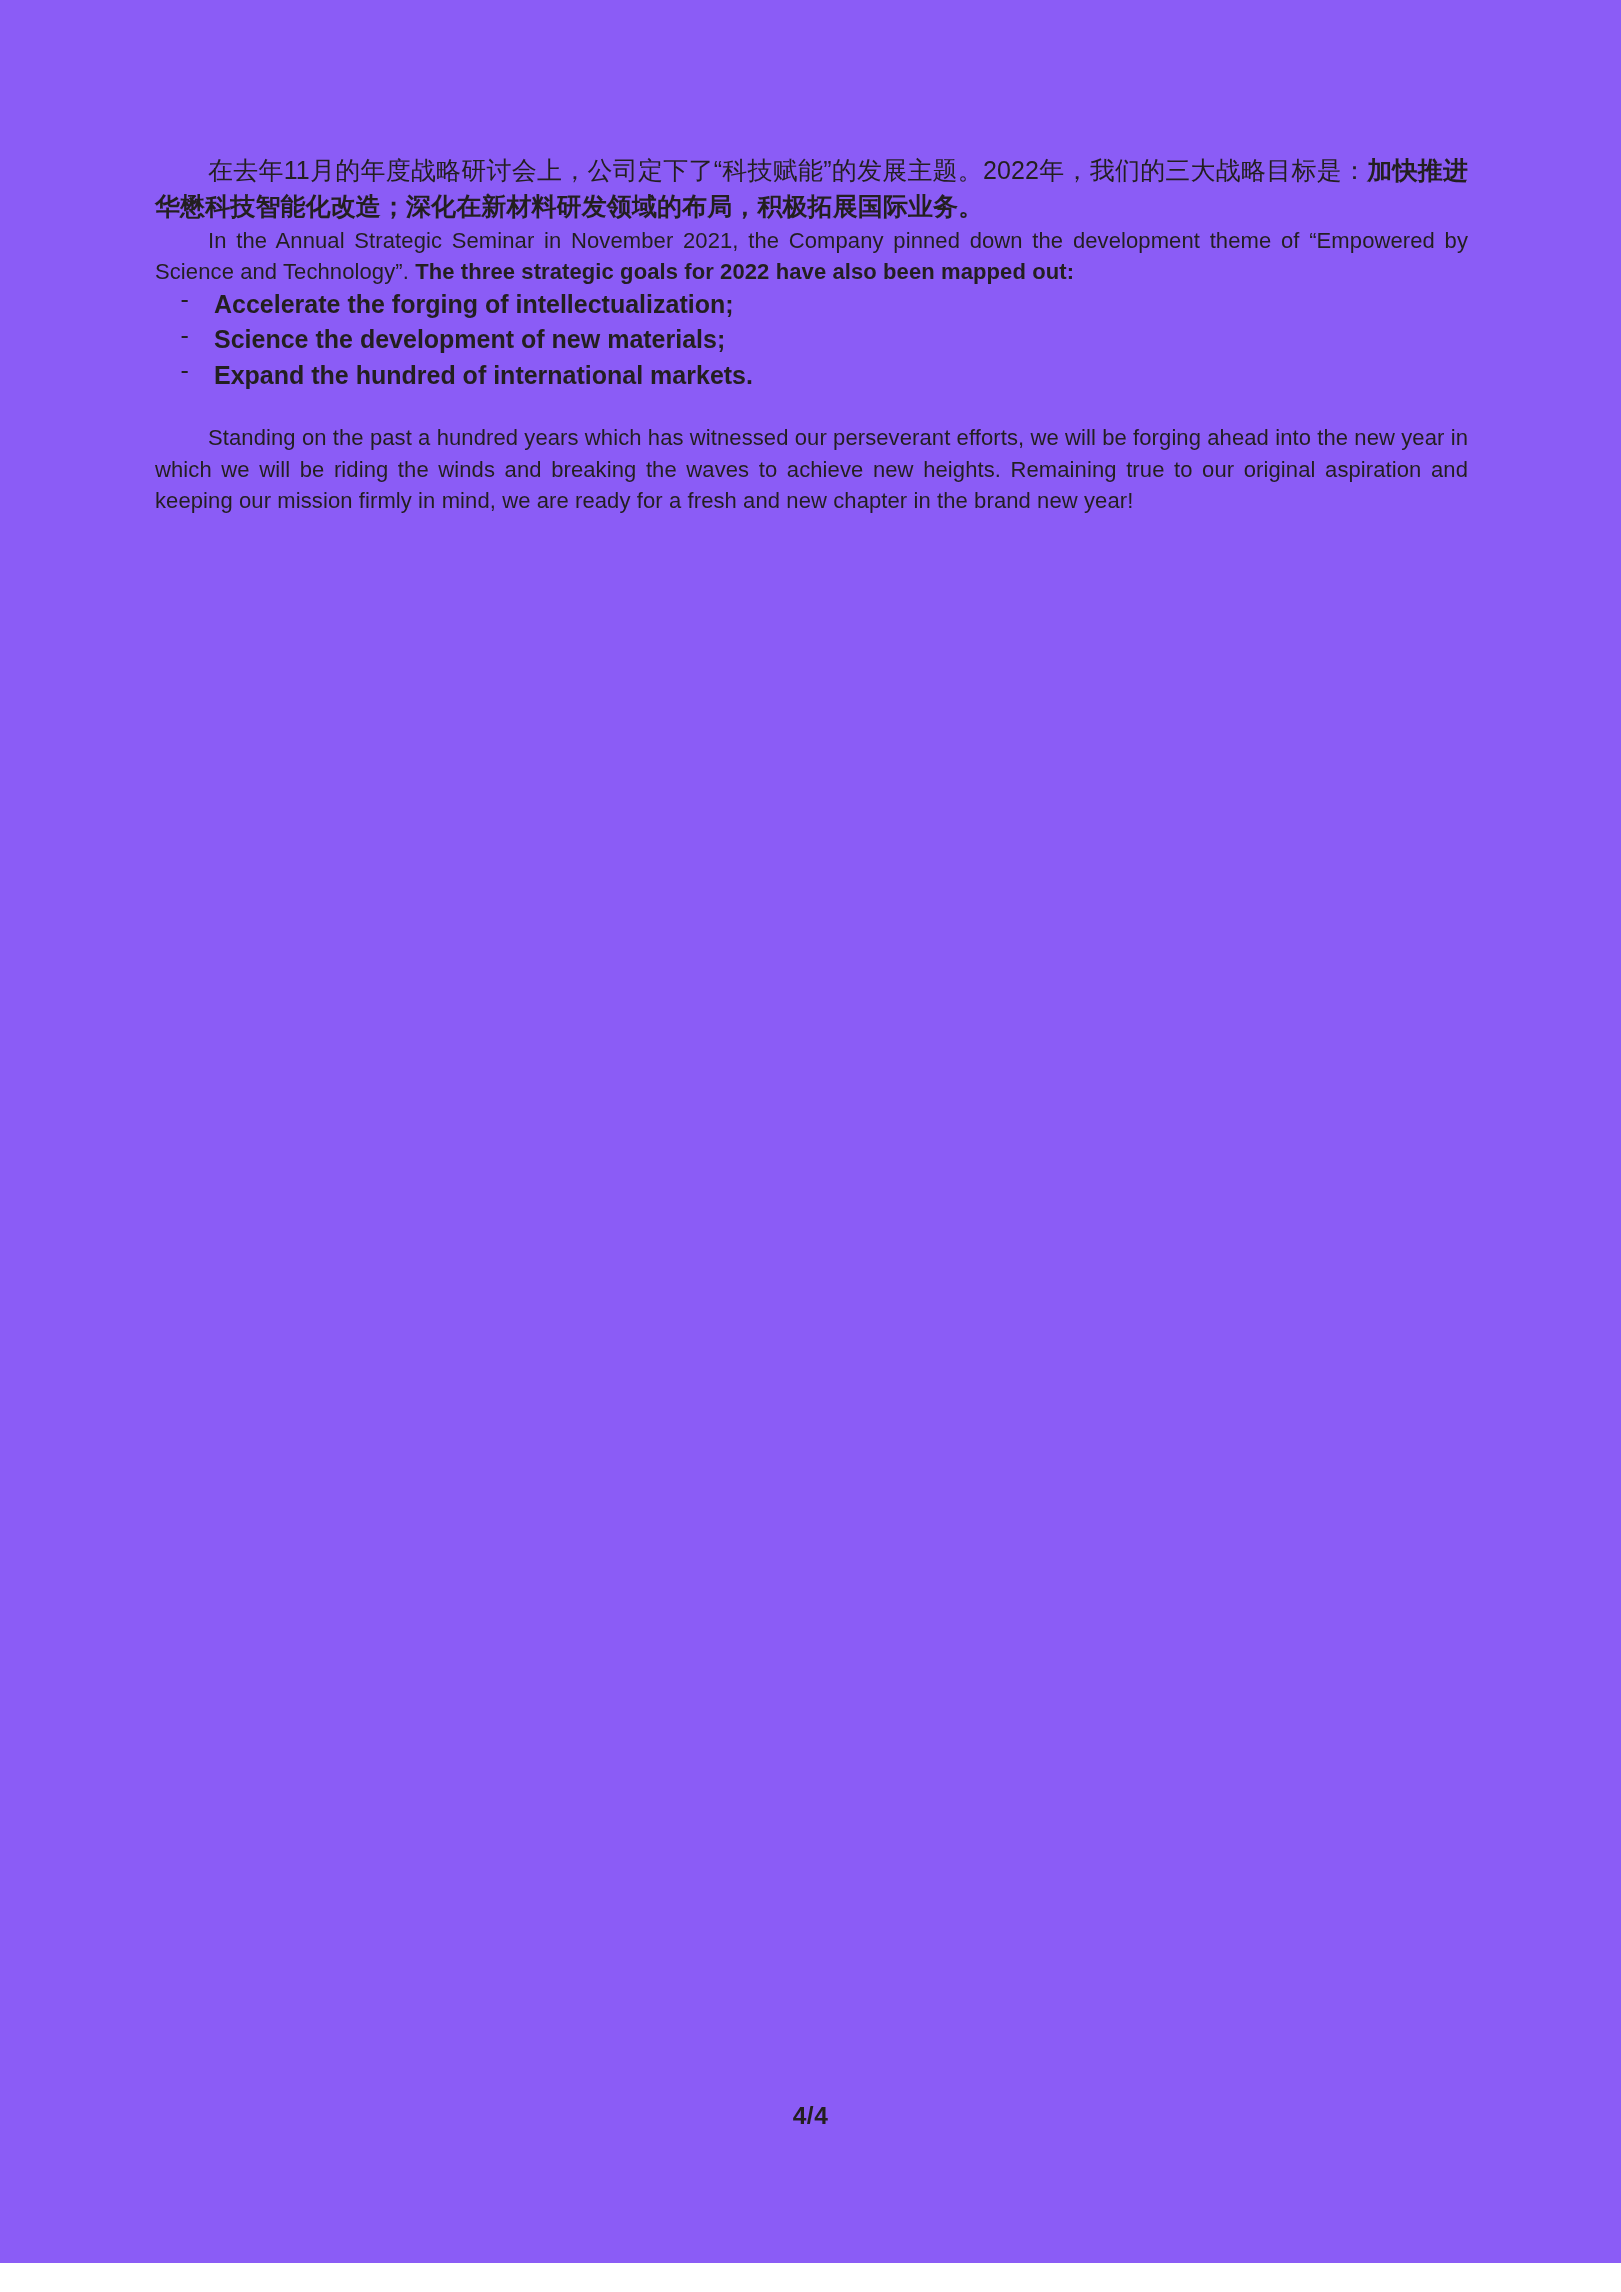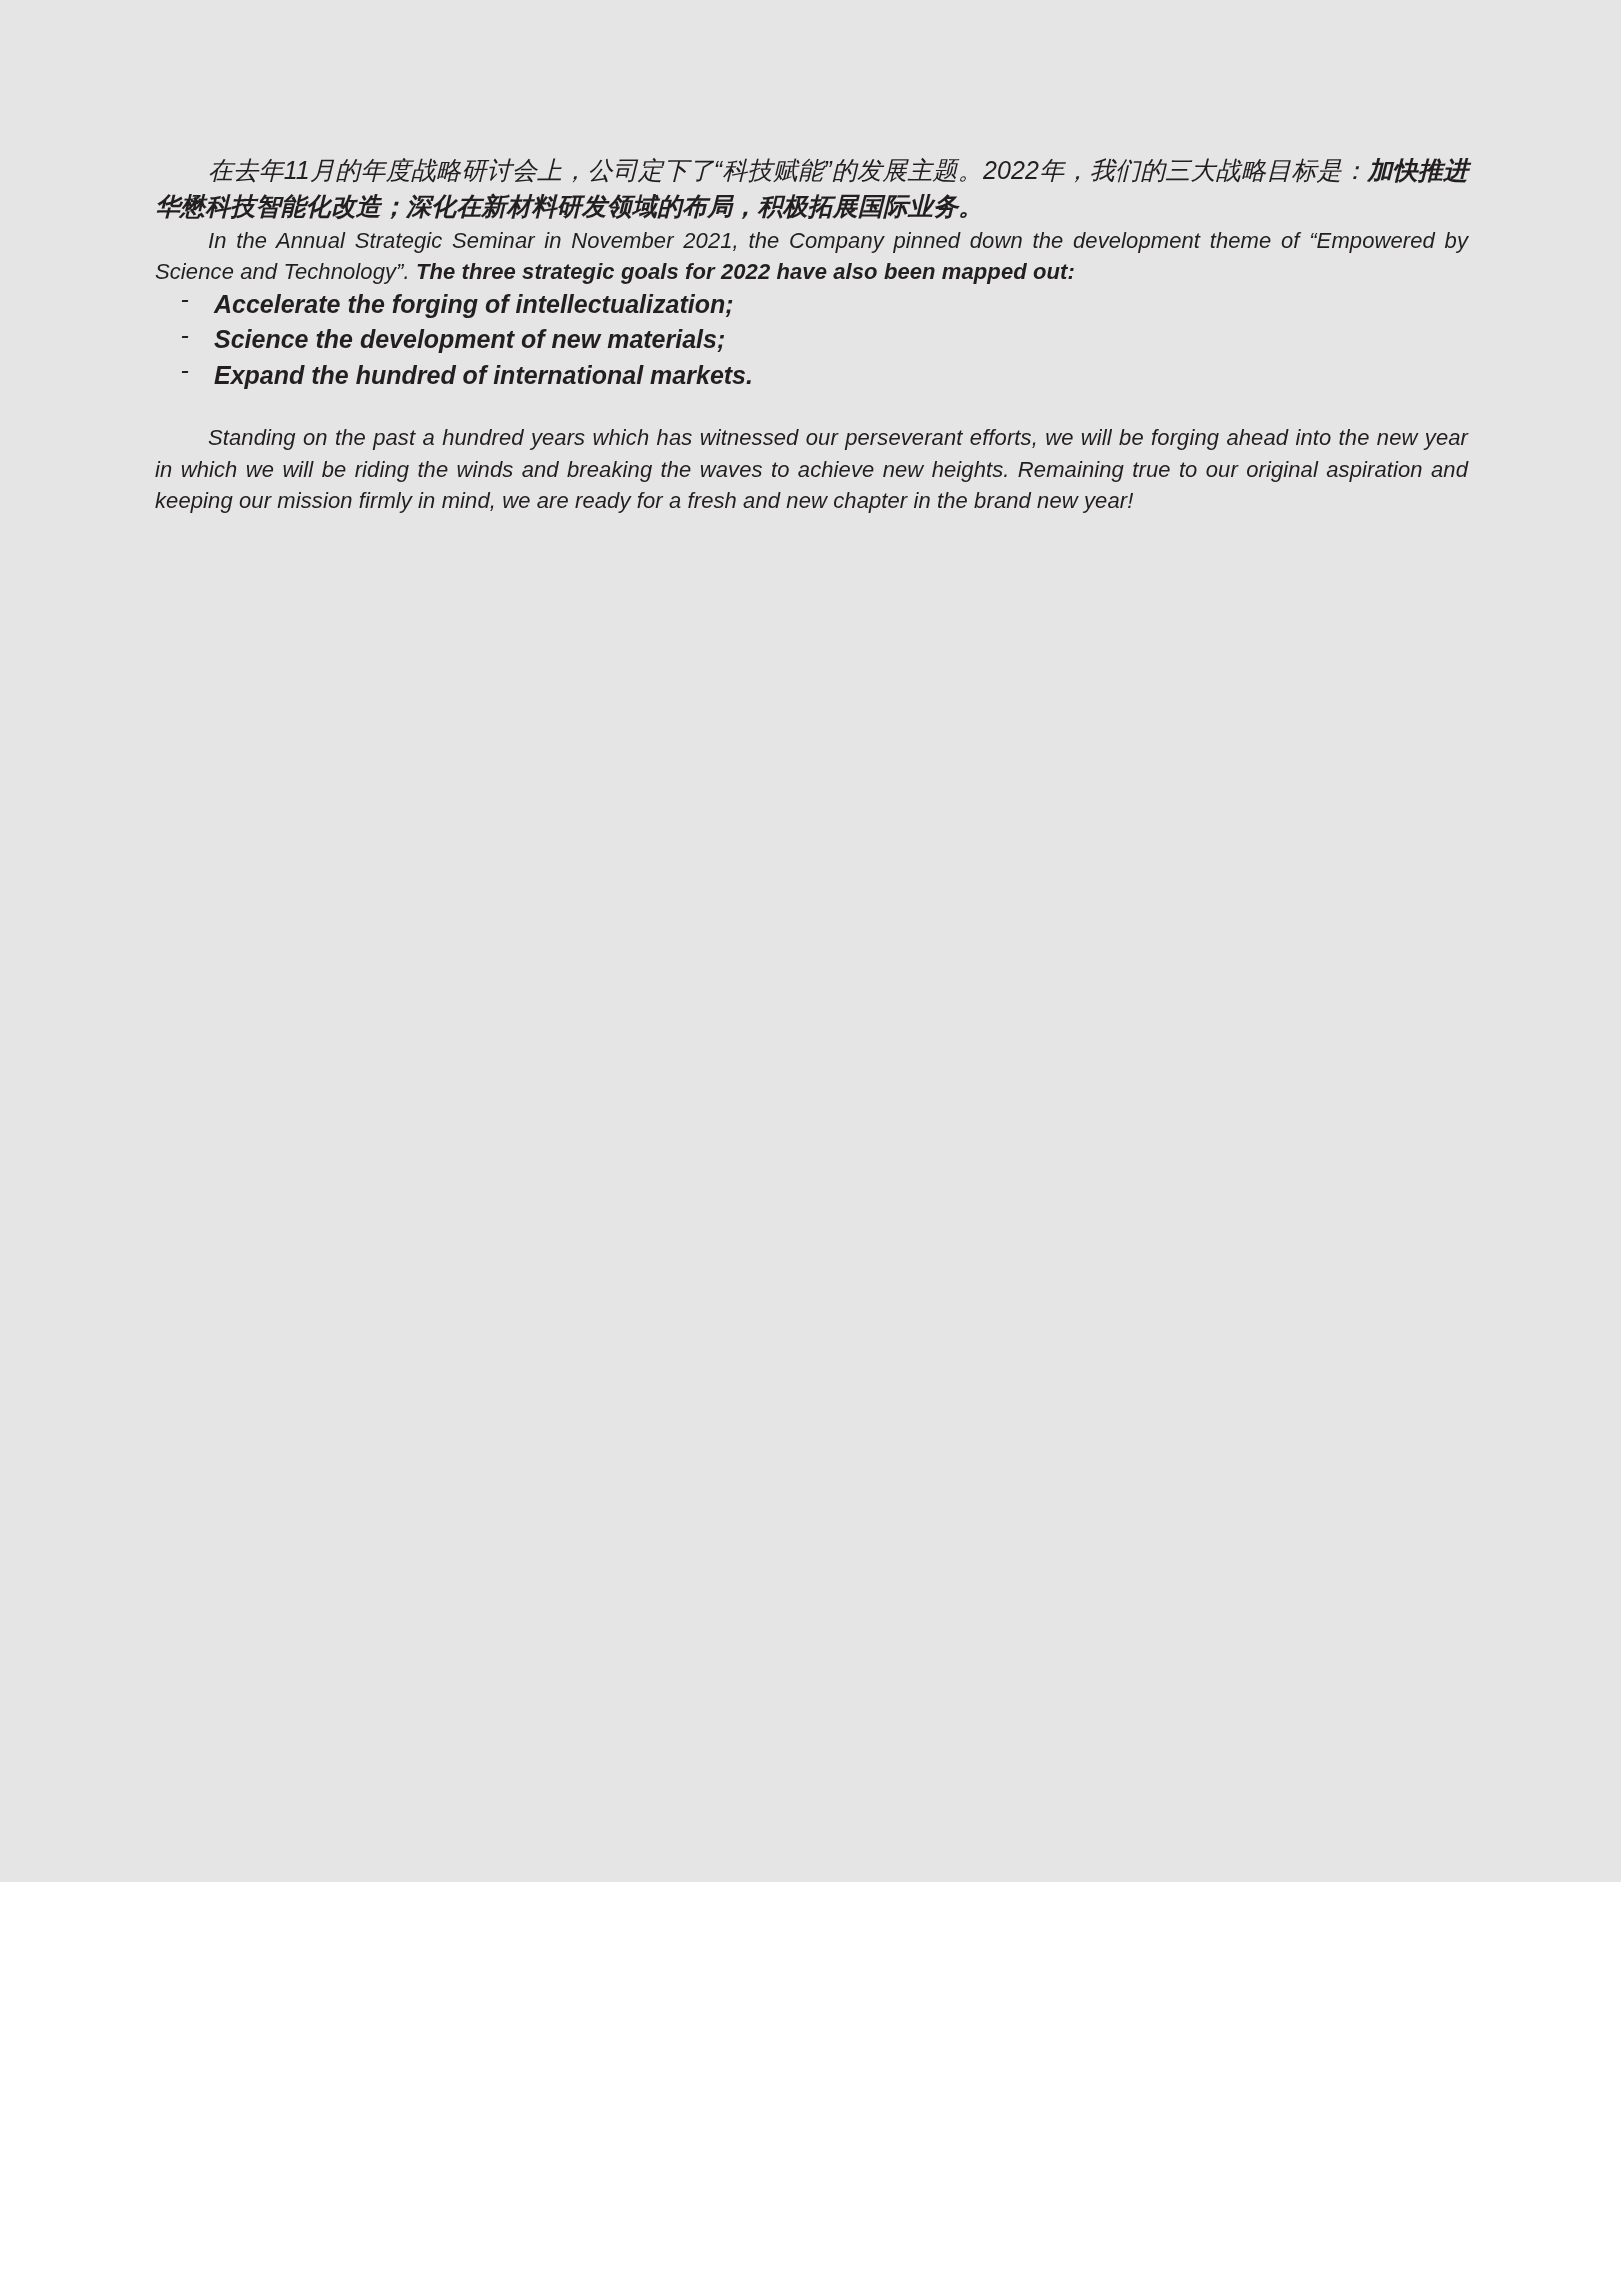--- a/index.html
+++ b/index.html
@@ -3,27 +3,26 @@
 <meta charset="utf-8">
 <style>
   html, body {
     margin: 0;
     padding: 0;
     background: #ffffff;
   }
   .page {
     position: relative;
     width: 1621px;
-    height: 1882px;
-    background: #e5e5e5;
+    height: 2263px;
+    background: #8b5cf6;
     box-sizing: border-box;
     font-family: "Liberation Sans", sans-serif;
     color: #231f20;
     overflow: hidden;
-    font-style: italic;
   }
   .content {
     position: absolute;
     left: 155px;
     top: 152px;
     width: 1313px;
   }
   p {
     margin: 0;
     font-size: 22px;
@@ -92,15 +91,18 @@
       <li><span class="dash">-</span><span>Expand the hundred of international markets.</span></li>
     </ul>
 
     <div class="gap-para"></div>
 
 
     <p class="indent">Standing on the past a hundred years which has witnessed our perseverant efforts, we will be forging ahead into the new year in which we will be riding the winds and breaking the waves to achieve new heights. Remaining true to our original aspiration and keeping our mission firmly in mind, we are ready for a fresh and new chapter in the brand new year!</p>
 
   </div>
 
+  <div class="footer">
+    <span>4/4</span>
+  </div>
 
 </div>
 
 
 </body></html>

